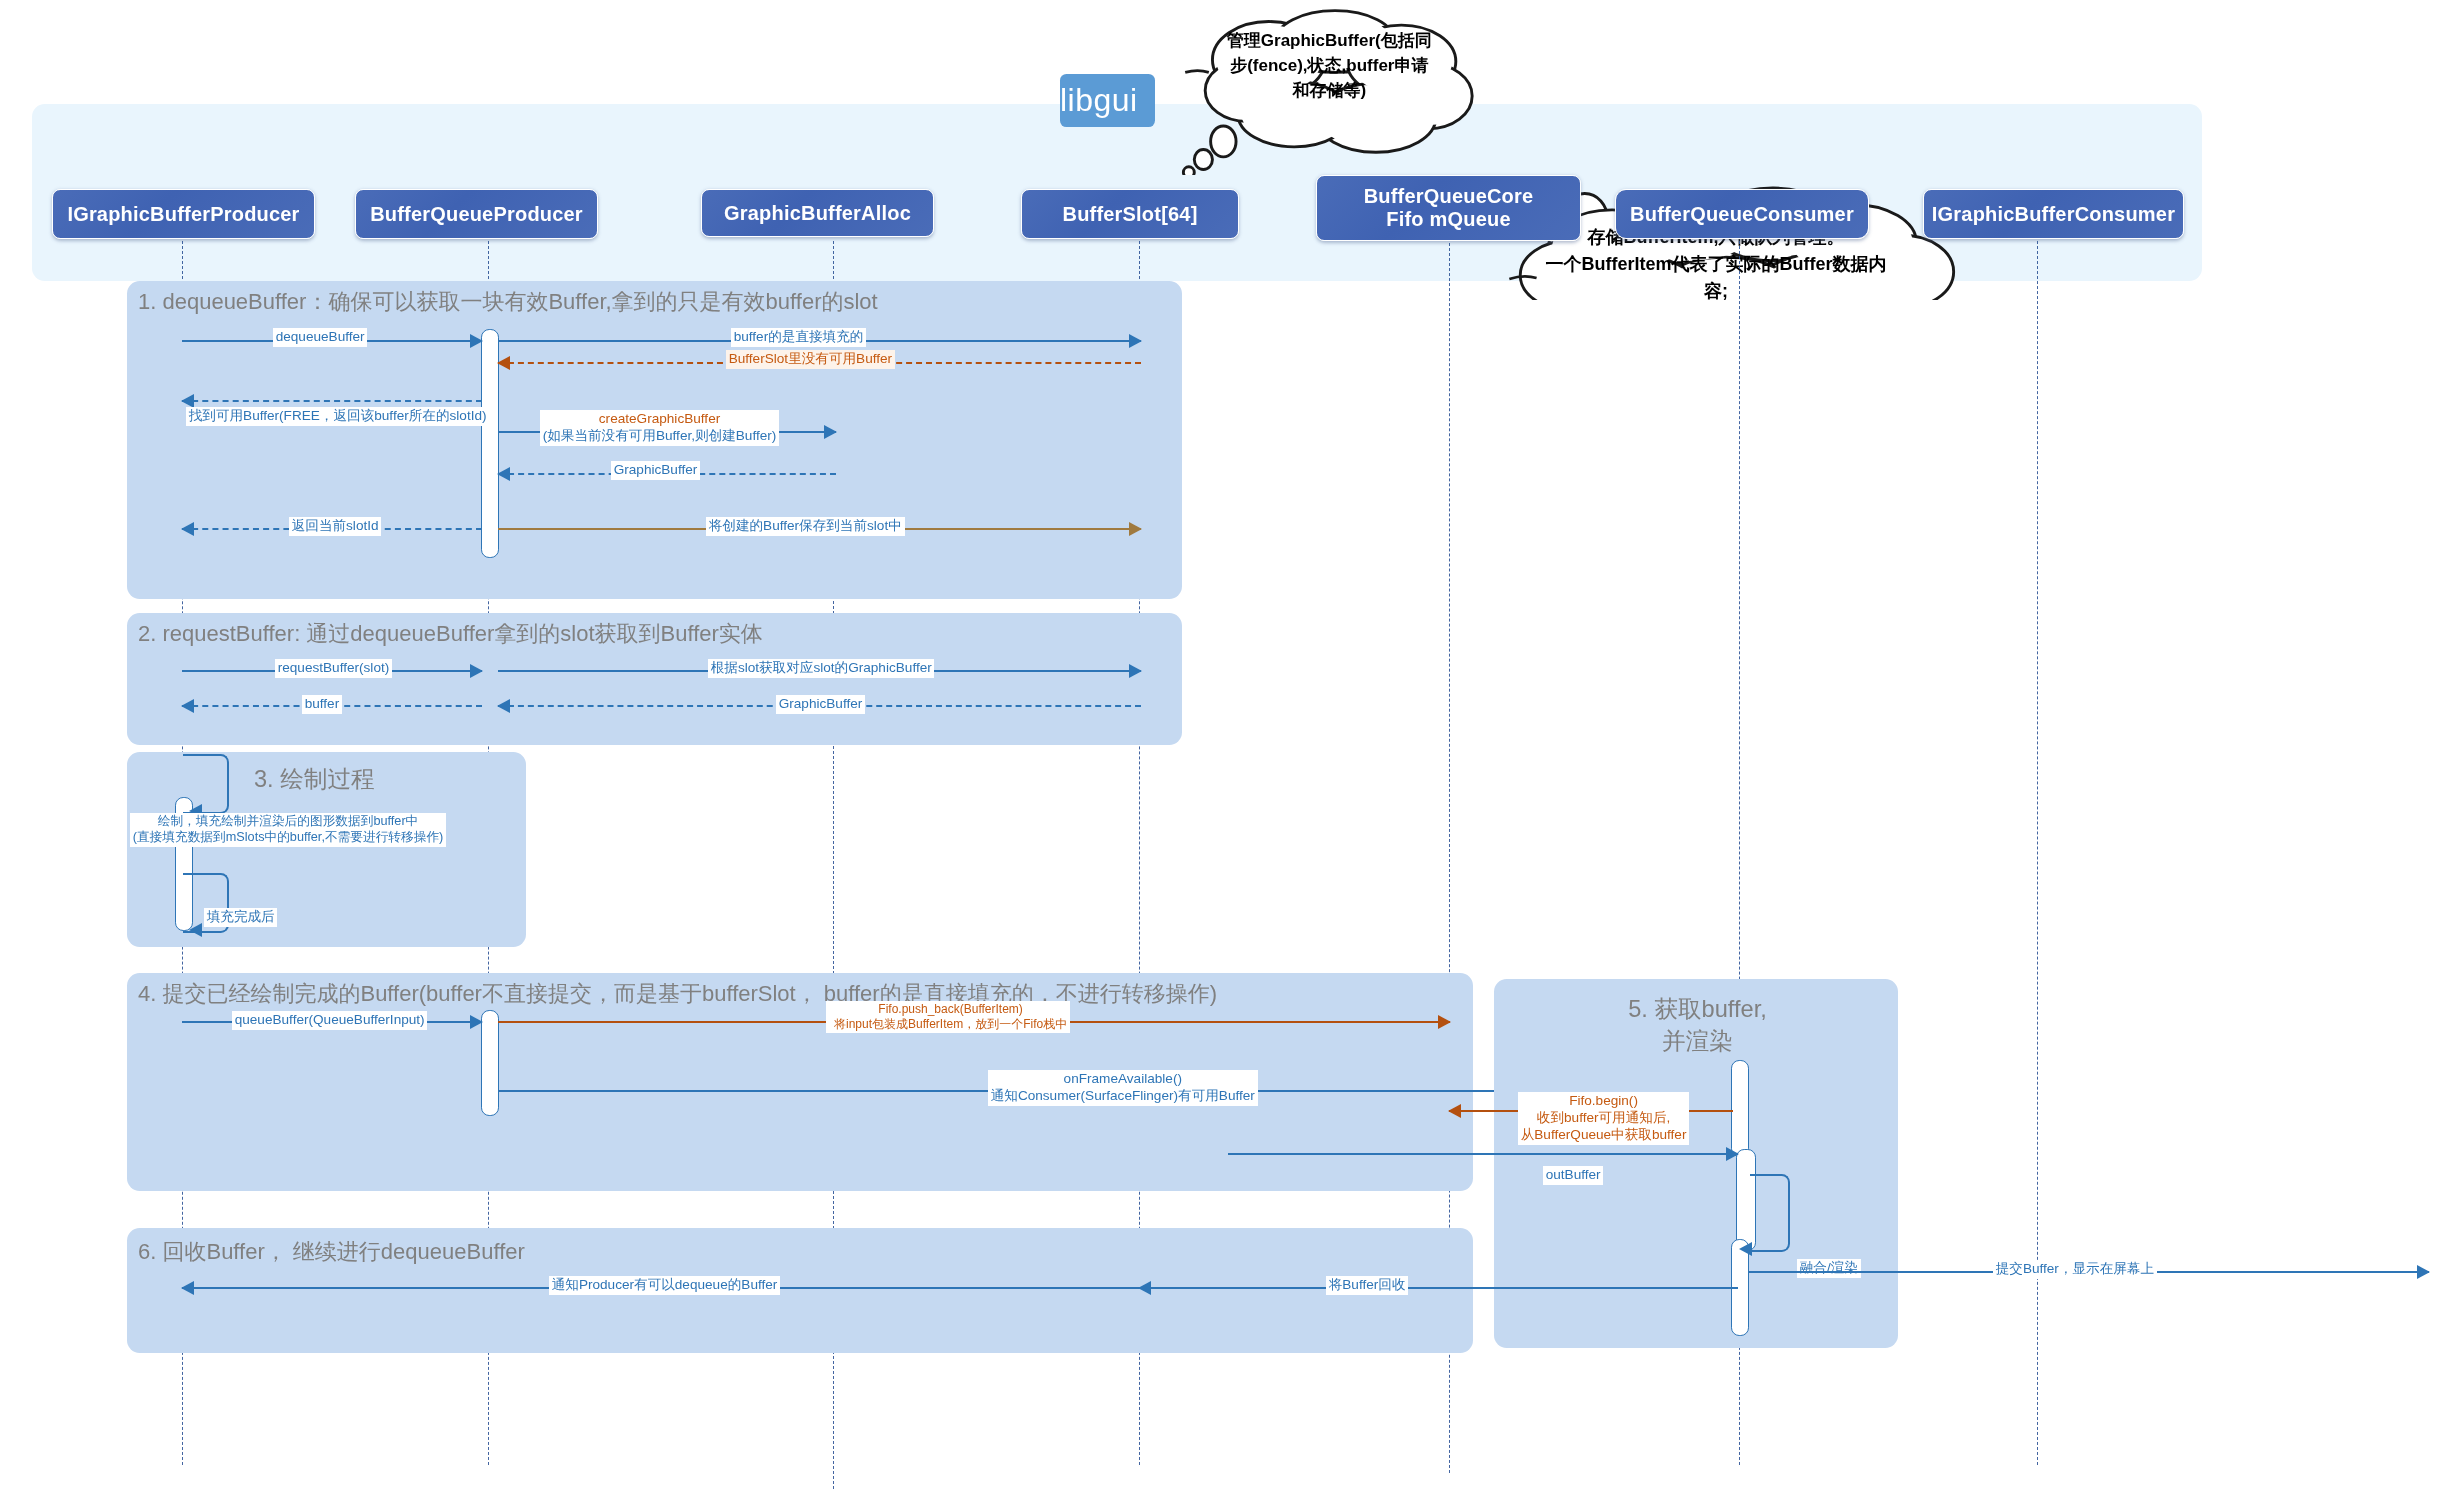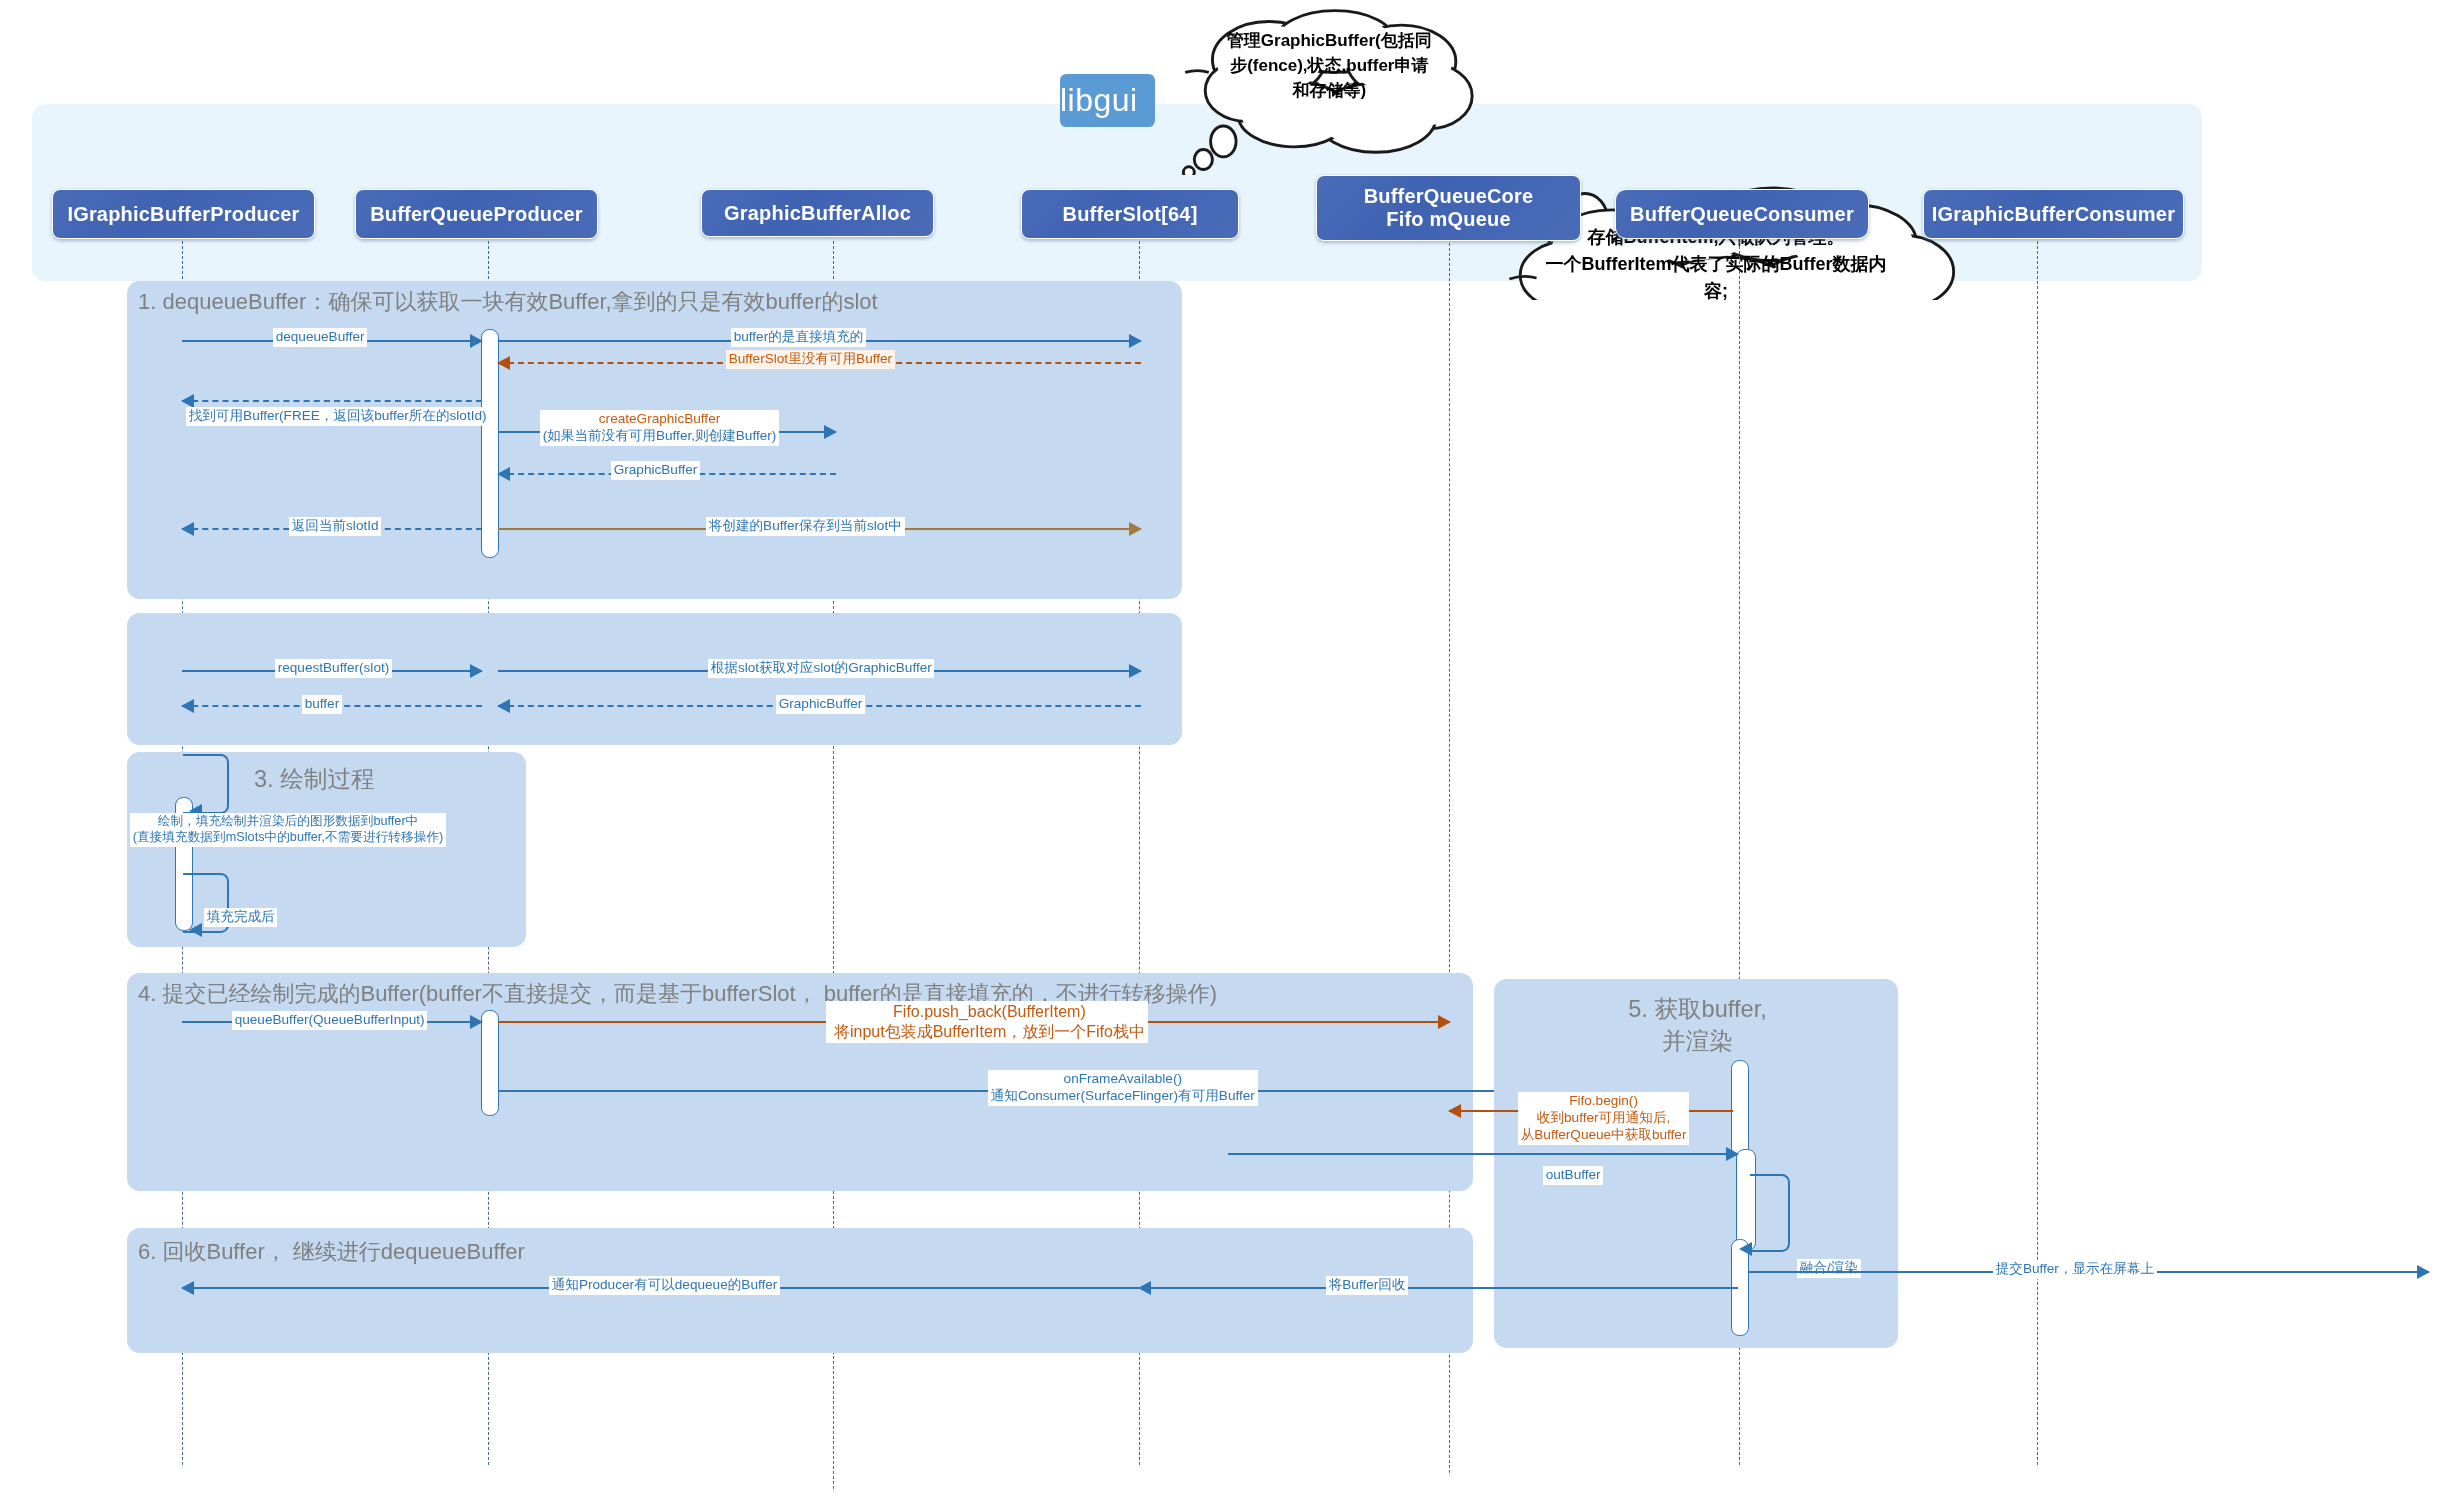--- a/index.html
+++ b/index.html
@@ -233,20 +233,21 @@
   </div>
   <div class="mlbl" style="left:706px;top:517px;font-size:13.6px;">将创建的Buffer保存到当前slot中</div>
 
   <div class="msg dash" style="left:182px;top:528px;width:300px;">
     <div class="ln"></div>
       <div class="ah l"></div>
   </div>
   <div class="mlbl" style="left:289px;top:517px;font-size:13.6px;">返回当前slotId</div>
 
   <div class="band" style="left:127px;top:613px;width:1055px;height:132px;"></div>
+  <div class="band-title" style="left:138px;top:619px;font-size:22px;">2. requestBuffer: 通过dequeueBuffer拿到的slot获取到Buffer实体</div>
 
   <div class="msg solid" style="left:182px;top:670px;width:300px;">
     <div class="ln"></div>
       <div class="ah r"></div>
   </div>
   <div class="mlbl" style="left:275px;top:659px;font-size:13.6px;">requestBuffer(slot)</div>
 
   <div class="msg solid" style="left:498px;top:670px;width:643px;">
     <div class="ln"></div>
       <div class="ah r"></div>
@@ -289,21 +290,21 @@
   <div class="msg solid" style="left:182px;top:1021px;width:300px;">
     <div class="ln"></div>
       <div class="ah r"></div>
   </div>
   <div class="mlbl" style="left:232px;top:1011px;font-size:13.6px;">queueBuffer(QueueBufferInput)</div>
 
   <div class="msg osolid" style="left:498px;top:1021px;width:952px;">
     <div class="ln"></div>
       <div class="ah r o"></div>
   </div>
-  <div class="mlbl o" style="left:826px;top:1001px;font-size:16px;padding-left:8px;">
+  <div class="mlbl o" style="left:826px;top:1001px;font-size:12px;padding-left:8px;">
     <div>Fifo.push_back(BufferItem)</div>
     <div>将input包装成BufferItem，放到一个Fifo栈中</div>
   </div>
 
   <div class="msg solid" style="left:498px;top:1090px;width:1235px;">
     <div class="ln"></div>
       <div class="ah r"></div>
   </div>
   <div class="mlbl" style="left:988px;top:1070px;font-size:13.6px;">
     <div>onFrameAvailable()</div>

